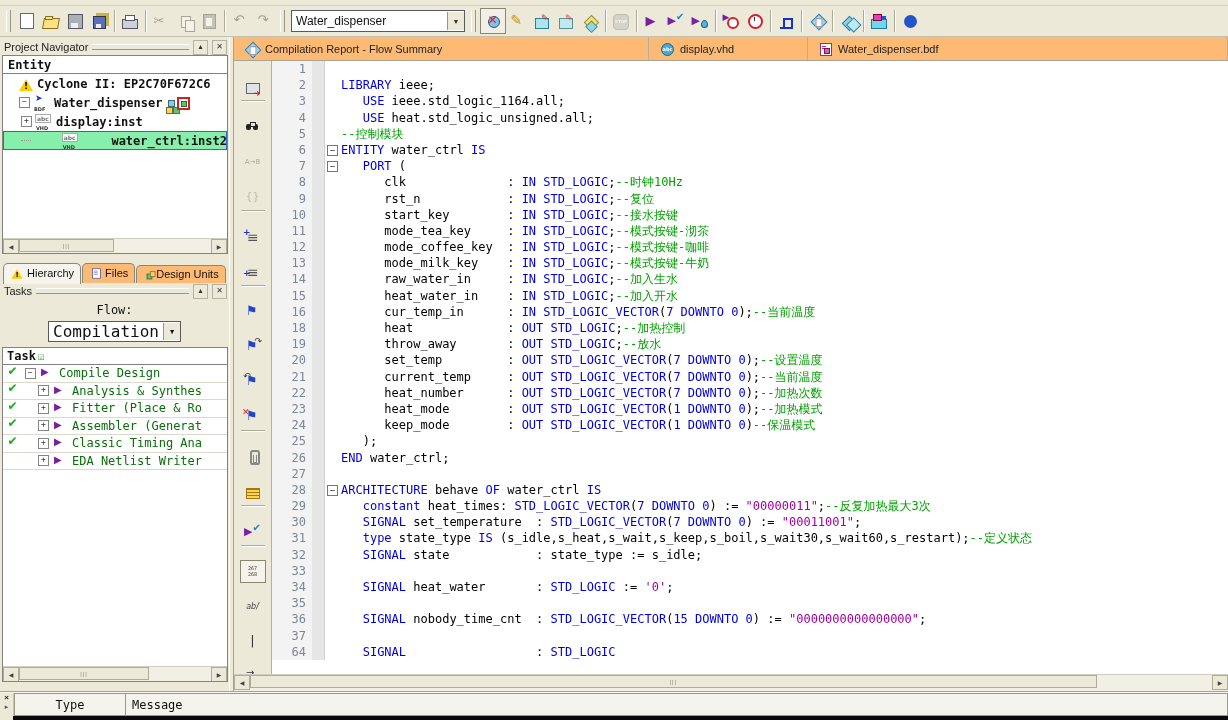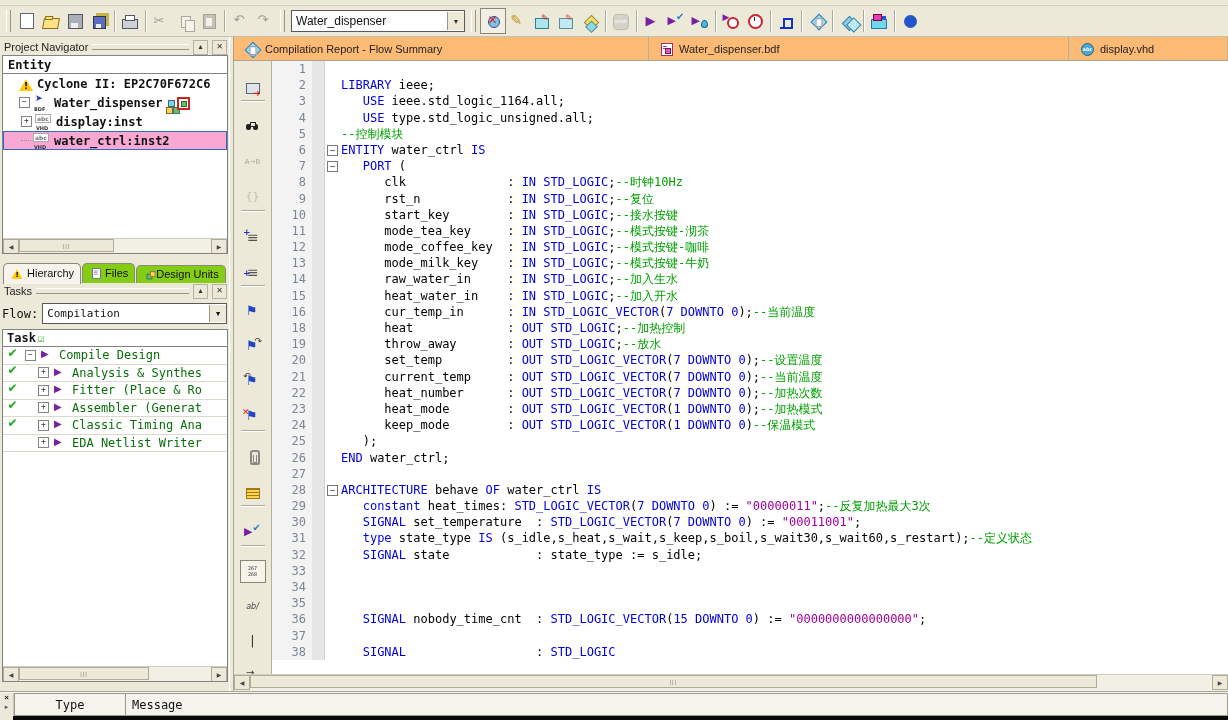--- a/index.html
+++ b/index.html
@@ -125,38 +125,38 @@
   .vsplit{width:3px;flex:none;background:#ece9d8;border-left:1px solid #fff;border-right:1px solid #a8a496;}
   .ptitle{height:16px;display:flex;align-items:center;gap:4px;padding:0 2px;color:#222;}
   .pgrip{flex:1;height:4px;border-top:1px solid #fff;border-bottom:1px solid #9a9686;}
   .pbtn{width:13px;height:13px;border:1px solid #b6b2a2;background:#ece9d8;font-size:8px;line-height:11px;text-align:center;color:#333;}
   .listbox{border:1px solid #828282;background:#fff;display:flex;flex-direction:column;overflow:hidden;}
   .colhdr{height:17px;border-bottom:1px solid #828282;font-family:"DejaVu Sans Mono",monospace;font-size:12px;
           font-weight:700;display:flex;align-items:center;gap:3px;padding:0 5px;background:#fff;flex:none;}
   .treearea{flex:1;overflow:hidden;}
   .trow{display:flex;align-items:center;height:19px;font-family:"DejaVu Sans Mono",monospace;font-size:12px;
         font-weight:600;white-space:nowrap;padding-left:16px;}
-  .trow.sel{outline:1px solid #316ac5;outline-offset:-1px;background:#f9a8d4;}
+  .trow.sel{outline:1px solid #316ac5;outline-offset:-1px;background:#86efac;justify-content:space-between;}
   .exp{width:9px;height:9px;border:1px solid #848484;background:#fff;font:8px/8px "DejaVu Sans Mono",monospace;
        text-align:center;color:#333;flex:none;margin-right:3px;}
   .conn{width:10px;border-bottom:1px dotted #999;height:0;flex:none;margin-right:2px;}
   .hscroll{height:14px;background:#f2f0e4;border-top:1px solid #d0ccc0;display:flex;flex:none;}
   .sbbtn{width:14px;height:13px;background:#ece9d8;border:1px solid #b0ac9c;font-size:6px;color:#444;
          display:flex;align-items:center;justify-content:center;flex:none;}
   .sbtrack{flex:1;position:relative;}
   .sbthumb{position:absolute;top:0;height:13px;background:#ece9d8;border:1px solid #b0ac9c;
            display:flex;align-items:center;justify-content:center;box-sizing:border-box;}
   .sbthumb span{font-size:6px;color:#8a887c;letter-spacing:1px;}
   .navtabs{height:27px;display:flex;align-items:flex-end;padding:2px 0 0 1px;flex:none;}
   .ntab{display:inline-flex;align-items:center;gap:3px;padding:2px 6px 3px;border:1px solid #8a8878;border-bottom:none;
-        border-radius:5px 5px 0 0;background:#84cc16;margin-right:1px;font-size:11px;}
+        border-radius:5px 5px 0 0;background:#fdba74;margin-right:1px;font-size:11px;}
   .ntab.active{background:#f6f4ec;position:relative;top:1px;padding-bottom:4px;}
-  .flowrow{display:flex;align-items:center;gap:4px;padding:4px 2px 3px 0;font-family:"DejaVu Sans Mono",monospace;font-size:12px;}
+  .flowrow{display:flex;align-items:center;gap:4px;padding:4px 2px 3px 0;font-family:"DejaVu Sans Mono",monospace;font-size:12px;flex-direction:column;}
   .flowcombo{flex:1;display:flex;align-items:center;height:19px;background:#fff;border:1px solid #5a5a5a;}
-  .flowcombo .cv{flex:1;padding:0 4px;font-size:11px;font-family:"DejaVu Sans Mono",monospace;}
+  .flowcombo .cv{flex:1;padding:0 4px;font-size:16px;font-family:"DejaVu Sans Mono",monospace;}
   .flowcombo .cb{width:16px;height:17px;background:#ece9d8;border-left:1px solid #9a9686;display:flex;align-items:center;justify-content:center;font-size:7px;}
   .taskhdr{height:16px;border-bottom:1px solid #828282;font-family:"DejaVu Sans Mono",monospace;font-size:12px;
            font-weight:700;display:flex;align-items:center;gap:2px;padding:0 4px;flex:none;}
   .chk:before{content:"☑";color:#1faa1f;font-size:11px;}
   .trow2{display:flex;align-items:center;height:16.5px;border-bottom:1px solid #dbd8cc;
          font-family:"DejaVu Sans Mono",monospace;font-size:12px;color:#0a6e0a;white-space:nowrap;overflow:hidden;}
   .t2check{width:22px;text-align:center;flex:none;}
   .t2sp{width:13px;flex:none;}
   
   .editor{flex:1;display:flex;flex-direction:column;overflow:hidden;}
@@ -428,27 +428,27 @@
     </div>
 
     <div class="vsplit"></div>
 
     <div class="editor">
       <div class="doctabs" id="doctabs">
           <div class="dtab" style="width: 415px; box-sizing: border-box;">
             <span class="ic i-report"></span>
             <span>Compilation Report - Flow Summary</span>
           </div>
+          <div class="dtab" style="flex: 1 1 0%; box-sizing: border-box;">
+            <span class="ic i-vhd-tab">abc</span>
+            <span>display.vhd</span>
+          </div>
           <div class="dtab" style="width: 420px; box-sizing: border-box;">
             <span class="ic i-bdf-tab"></span>
             <span>Water_dispenser.bdf</span>
-          </div>
-          <div class="dtab" style="flex: 1 1 0%; box-sizing: border-box;">
-            <span class="ic i-vhd-tab">abc</span>
-            <span>display.vhd</span>
           </div>
         </div>
       <div class="ebody">
         <div class="etools" id="etools">
             <span class="ebtn">
               <span class="ic i-export-file"></span>
             </span>
             <span class="esep"></span>
             <span class="ebtn">
               <span class="ic i-find"></span>
@@ -508,21 +508,21 @@
               <span class="ic i-comment-lines"></span>
             </span>
             <span class="ebtn">
               <span class="ic i-uncomment-lines"></span>
             </span>
           </div>
         <div class="ecode" id="codearea">
             <div class="cl"><span class="ln">1</span><span class="lm"></span><span class="lf"></span><span class="lc"></span></div>
             <div class="cl"><span class="ln">2</span><span class="lm"></span><span class="lf"></span><span class="lc"><span class="tok-kw">LIBRARY</span><span class="tok-pl"> ieee;</span></span></div>
             <div class="cl"><span class="ln">3</span><span class="lm"></span><span class="lf"></span><span class="lc"><span class="tok-pl">   </span><span class="tok-kw">USE</span><span class="tok-pl"> ieee.std_logic_1164.all;</span></span></div>
-            <div class="cl"><span class="ln">4</span><span class="lm"></span><span class="lf"></span><span class="lc"><span class="tok-pl">   </span><span class="tok-kw">USE</span><span class="tok-pl"> type.std_logic_unsigned.all;</span></span></div>
+            <div class="cl"><span class="ln">4</span><span class="lm"></span><span class="lf"></span><span class="lc"><span class="tok-pl">   </span><span class="tok-kw">USE</span><span class="tok-pl"> heat.std_logic_unsigned.all;</span></span></div>
             <div class="cl"><span class="ln">5</span><span class="lm"></span><span class="lf"></span><span class="lc"><span class="tok-cm">--控制模块</span></span></div>
             <div class="cl"><span class="ln">6</span><span class="lm"></span><span class="lf"><span class="fbox">−</span></span><span class="lc"><span class="tok-kw">ENTITY</span><span class="tok-pl"> water_ctrl </span><span class="tok-kw">IS</span></span></div>
             <div class="cl"><span class="ln">7</span><span class="lm"></span><span class="lf"><span class="fbox">−</span></span><span class="lc"><span class="tok-pl">   </span><span class="tok-kw">PORT</span><span class="tok-pl"> (</span></span></div>
             <div class="cl"><span class="ln">8</span><span class="lm"></span><span class="lf"></span><span class="lc"><span class="tok-pl">      clk              : </span><span class="tok-kw">IN</span><span class="tok-pl"> </span><span class="tok-kw">STD_LOGIC</span><span class="tok-pl">;</span><span class="tok-cm">--时钟10Hz</span></span></div>
             <div class="cl"><span class="ln">9</span><span class="lm"></span><span class="lf"></span><span class="lc"><span class="tok-pl">      rst_n            : </span><span class="tok-kw">IN</span><span class="tok-pl"> </span><span class="tok-kw">STD_LOGIC</span><span class="tok-pl">;</span><span class="tok-cm">--复位</span></span></div>
             <div class="cl"><span class="ln">10</span><span class="lm"></span><span class="lf"></span><span class="lc"><span class="tok-pl">      start_key        : </span><span class="tok-kw">IN</span><span class="tok-pl"> </span><span class="tok-kw">STD_LOGIC</span><span class="tok-pl">;</span><span class="tok-cm">--接水按键</span></span></div>
             <div class="cl"><span class="ln">11</span><span class="lm"></span><span class="lf"></span><span class="lc"><span class="tok-pl">      mode_tea_key     : </span><span class="tok-kw">IN</span><span class="tok-pl"> </span><span class="tok-kw">STD_LOGIC</span><span class="tok-pl">;</span><span class="tok-cm">--模式按键-沏茶</span></span></div>
             <div class="cl"><span class="ln">12</span><span class="lm"></span><span class="lf"></span><span class="lc"><span class="tok-pl">      mode_coffee_key  : </span><span class="tok-kw">IN</span><span class="tok-pl"> </span><span class="tok-kw">STD_LOGIC</span><span class="tok-pl">;</span><span class="tok-cm">--模式按键-咖啡</span></span></div>
             <div class="cl"><span class="ln">13</span><span class="lm"></span><span class="lf"></span><span class="lc"><span class="tok-pl">      mode_milk_key    : </span><span class="tok-kw">IN</span><span class="tok-pl"> </span><span class="tok-kw">STD_LOGIC</span><span class="tok-pl">;</span><span class="tok-cm">--模式按键-牛奶</span></span></div>
             <div class="cl"><span class="ln">14</span><span class="lm"></span><span class="lf"></span><span class="lc"><span class="tok-pl">      raw_water_in     : </span><span class="tok-kw">IN</span><span class="tok-pl"> </span><span class="tok-kw">STD_LOGIC</span><span class="tok-pl">;</span><span class="tok-cm">--加入生水</span></span></div>
@@ -537,25 +537,25 @@
             <div class="cl"><span class="ln">24</span><span class="lm"></span><span class="lf"></span><span class="lc"><span class="tok-pl">      keep_mode        : </span><span class="tok-kw">OUT</span><span class="tok-pl"> </span><span class="tok-kw">STD_LOGIC_VECTOR</span><span class="tok-pl">(</span><span class="tok-kw">1 DOWNTO 0</span><span class="tok-pl">)</span><span class="tok-cm">--保温模式</span></span></div>
             <div class="cl"><span class="ln">25</span><span class="lm"></span><span class="lf"></span><span class="lc"><span class="tok-pl">   );</span></span></div>
             <div class="cl"><span class="ln">26</span><span class="lm"></span><span class="lf"></span><span class="lc"><span class="tok-kw">END</span><span class="tok-pl"> water_ctrl;</span></span></div>
             <div class="cl"><span class="ln">27</span><span class="lm"></span><span class="lf"></span><span class="lc"></span></div>
             <div class="cl"><span class="ln">28</span><span class="lm"></span><span class="lf"><span class="fbox">−</span></span><span class="lc"><span class="tok-kw">ARCHITECTURE</span><span class="tok-pl"> behave </span><span class="tok-kw">OF</span><span class="tok-pl"> water_ctrl </span><span class="tok-kw">IS</span></span></div>
             <div class="cl"><span class="ln">29</span><span class="lm"></span><span class="lf"></span><span class="lc"><span class="tok-pl">   </span><span class="tok-kw">constant</span><span class="tok-pl"> heat_times: </span><span class="tok-kw">STD_LOGIC_VECTOR</span><span class="tok-pl">(</span><span class="tok-kw">7 DOWNTO 0</span><span class="tok-pl">) := </span><span class="tok-str">"00000011"</span><span class="tok-pl">;</span><span class="tok-cm">--反复加热最大3次</span></span></div>
             <div class="cl"><span class="ln">30</span><span class="lm"></span><span class="lf"></span><span class="lc"><span class="tok-pl">   </span><span class="tok-kw">SIGNAL</span><span class="tok-pl"> set_temperature  : </span><span class="tok-kw">STD_LOGIC_VECTOR</span><span class="tok-pl">(</span><span class="tok-kw">7 DOWNTO 0</span><span class="tok-pl">) := </span><span class="tok-str">"00011001"</span><span class="tok-pl">;</span></span></div>
             <div class="cl"><span class="ln">31</span><span class="lm"></span><span class="lf"></span><span class="lc"><span class="tok-pl">   </span><span class="tok-kw">type</span><span class="tok-pl"> state_type </span><span class="tok-kw">IS</span><span class="tok-pl"> (s_idle,s_heat,s_wait,s_keep,s_boil,s_wait30,s_wait60,s_restart);</span><span class="tok-cm">--定义状态</span></span></div>
             <div class="cl"><span class="ln">32</span><span class="lm"></span><span class="lf"></span><span class="lc"><span class="tok-pl">   </span><span class="tok-kw">SIGNAL</span><span class="tok-pl"> state            : state_type := s_idle;</span></span></div>
             <div class="cl"><span class="ln">33</span><span class="lm"></span><span class="lf"></span><span class="lc"></span></div>
-            <div class="cl"><span class="ln">34</span><span class="lm"></span><span class="lf"></span></div>
+            <div class="cl"><span class="ln">34</span><span class="lm"></span><span class="lf"></span><span class="lc"><span class="tok-pl">   </span><span class="tok-kw">SIGNAL</span><span class="tok-pl"> heat_water       : </span><span class="tok-kw">STD_LOGIC</span><span class="tok-pl"> := </span><span class="tok-str">'0'</span><span class="tok-pl">;</span></span></div>
             <div class="cl"><span class="ln">35</span><span class="lm"></span><span class="lf"></span><span class="lc"></span></div>
             <div class="cl"><span class="ln">36</span><span class="lm"></span><span class="lf"></span><span class="lc"><span class="tok-pl">   </span><span class="tok-kw">SIGNAL</span><span class="tok-pl"> nobody_time_cnt  : </span><span class="tok-kw">STD_LOGIC_VECTOR</span><span class="tok-pl">(</span><span class="tok-kw">15 DOWNTO 0</span><span class="tok-pl">) := </span><span class="tok-str">"0000000000000000"</span><span class="tok-pl">;</span></span></div>
             <div class="cl"><span class="ln">37</span><span class="lm"></span><span class="lf"></span><span class="lc"></span></div>
-            <div class="cl"><span class="ln">38</span><span class="lm"></span><span class="lf"></span><span class="lc"><span class="tok-pl">   </span><span class="tok-kw">SIGNAL</span><span class="tok-pl">                  : </span><span class="tok-kw">STD_LOGIC</span></span></div>
+            <div class="cl"><span class="ln">64</span><span class="lm"></span><span class="lf"></span><span class="lc"><span class="tok-pl">   </span><span class="tok-kw">SIGNAL</span><span class="tok-pl">                  : </span><span class="tok-kw">STD_LOGIC</span></span></div>
           </div>
       </div>
       <div class="hscroll" style="height:16px;">
         <span class="sbbtn">◀</span>
         <span class="sbtrack">
             <span class="sbthumb" style="left:0;width:88%;">
               <span>|||</span>
             </span>
           </span>
         <span class="sbbtn">▶</span>

